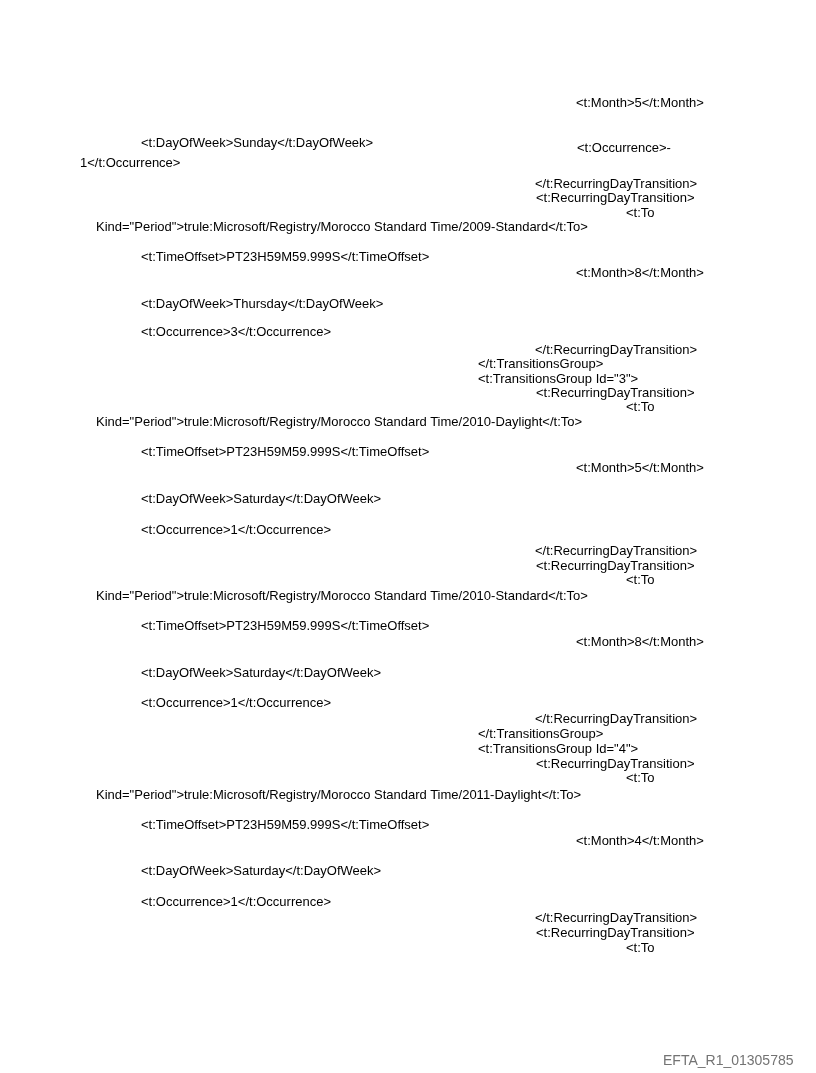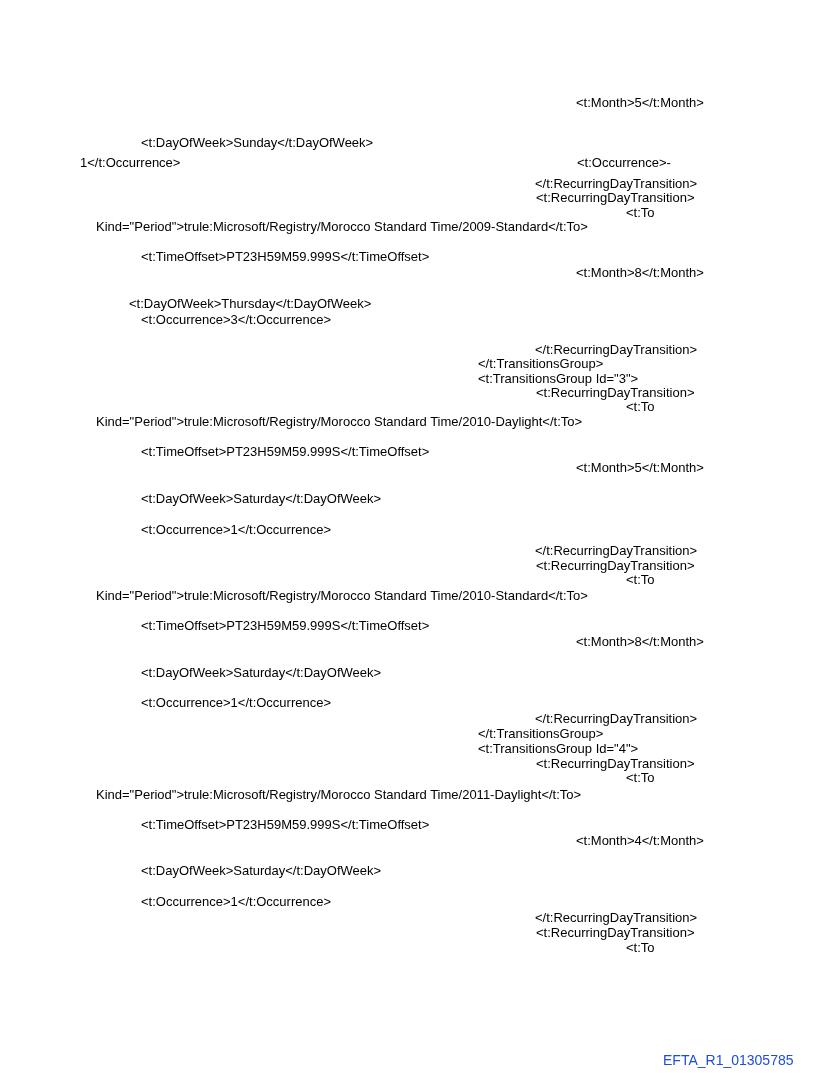--- a/index.html
+++ b/index.html
@@ -21,40 +21,40 @@
     font-size: 13px;
     line-height: 14px;
     white-space: pre;
     color: #000000;
   }
   .bates {
     position: absolute;
     font-size: 14px;
     line-height: 15px;
     white-space: pre;
-    color: #1d4ed8;
+    color: #737373;
   }
 </style>
 </head>
 <body>
 
 <div class="page">
 
   <div class="xml-line" style="left:576px; top:96px">&lt;t:Month&gt;5&lt;/t:Month&gt;</div>
   <div class="xml-line" style="left:141px; top:136px">&lt;t:DayOfWeek&gt;Sunday&lt;/t:DayOfWeek&gt;</div>
-  <div class="xml-line" style="left:577px; top:156px">&lt;t:Occurrence&gt;-</div>
+  <div class="xml-line" style="left:577px; top:141px">&lt;t:Occurrence&gt;-</div>
   <div class="xml-line" style="left:80px;  top:156px">1&lt;/t:Occurrence&gt;</div>
   <div class="xml-line" style="left:535px; top:177px">&lt;/t:RecurringDayTransition&gt;</div>
   <div class="xml-line" style="left:536px; top:191px">&lt;t:RecurringDayTransition&gt;</div>
   <div class="xml-line" style="left:626px; top:206px">&lt;t:To</div>
   <div class="xml-line" style="left:96px;  top:220px">Kind="Period"&gt;trule:Microsoft/Registry/Morocco Standard Time/2009-Standard&lt;/t:To&gt;</div>
   <div class="xml-line" style="left:141px; top:250px">&lt;t:TimeOffset&gt;PT23H59M59.999S&lt;/t:TimeOffset&gt;</div>
   <div class="xml-line" style="left:576px; top:266px">&lt;t:Month&gt;8&lt;/t:Month&gt;</div>
-  <div class="xml-line" style="left:129px; top:297px">&lt;t:DayOfWeek&gt;Thursday&lt;/t:DayOfWeek&gt;</div>
-  <div class="xml-line" style="left:141px; top:313px">&lt;t:Occurrence&gt;3&lt;/t:Occurrence&gt;</div>
+  <div class="xml-line" style="left:141px; top:297px">&lt;t:DayOfWeek&gt;Thursday&lt;/t:DayOfWeek&gt;</div>
+  <div class="xml-line" style="left:141px; top:325px">&lt;t:Occurrence&gt;3&lt;/t:Occurrence&gt;</div>
   <div class="xml-line" style="left:535px; top:343px">&lt;/t:RecurringDayTransition&gt;</div>
   <div class="xml-line" style="left:478px; top:357px">&lt;/t:TransitionsGroup&gt;</div>
   <div class="xml-line" style="left:478px; top:372px">&lt;t:TransitionsGroup Id="3"&gt;</div>
   <div class="xml-line" style="left:536px; top:386px">&lt;t:RecurringDayTransition&gt;</div>
   <div class="xml-line" style="left:626px; top:400px">&lt;t:To</div>
   <div class="xml-line" style="left:96px;  top:415px">Kind="Period"&gt;trule:Microsoft/Registry/Morocco Standard Time/2010-Daylight&lt;/t:To&gt;</div>
   <div class="xml-line" style="left:141px; top:445px">&lt;t:TimeOffset&gt;PT23H59M59.999S&lt;/t:TimeOffset&gt;</div>
   <div class="xml-line" style="left:576px; top:461px">&lt;t:Month&gt;5&lt;/t:Month&gt;</div>
   <div class="xml-line" style="left:141px; top:492px">&lt;t:DayOfWeek&gt;Saturday&lt;/t:DayOfWeek&gt;</div>
   <div class="xml-line" style="left:141px; top:523px">&lt;t:Occurrence&gt;1&lt;/t:Occurrence&gt;</div>

